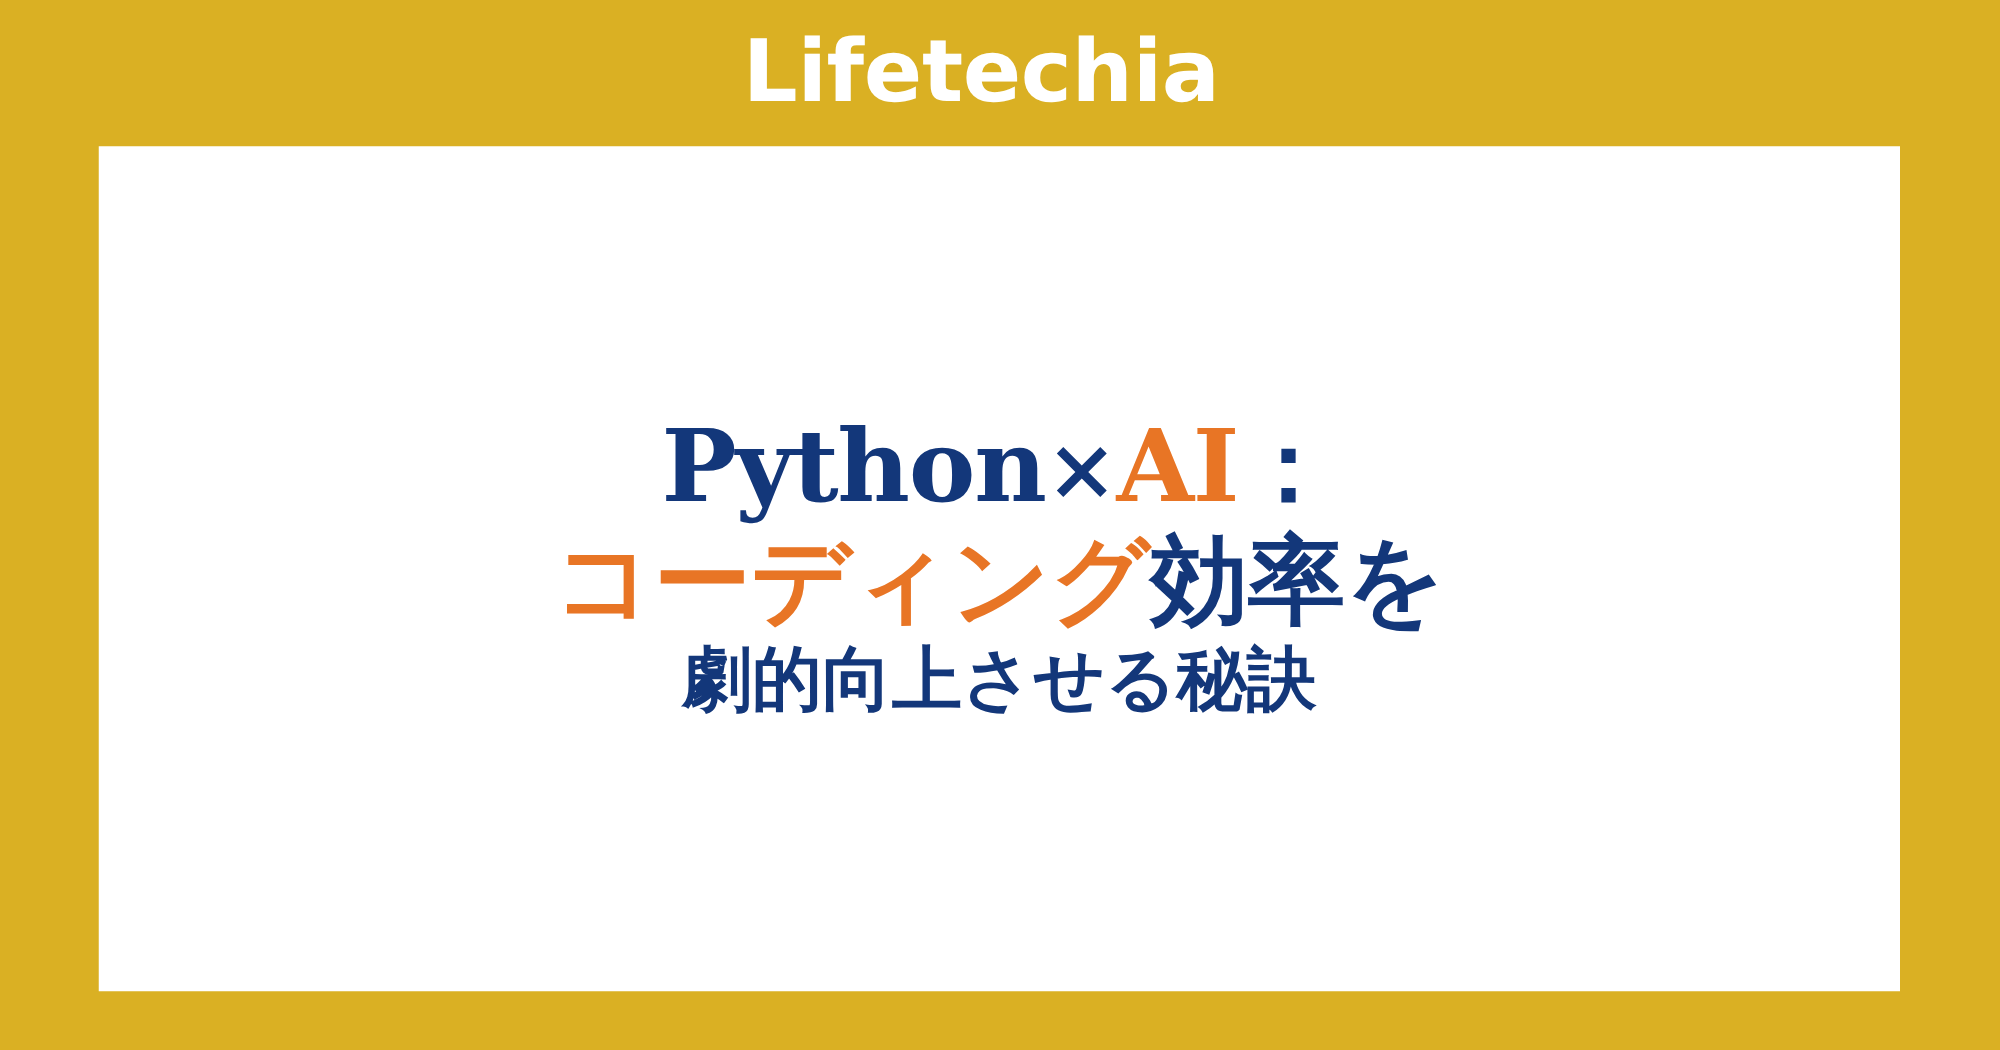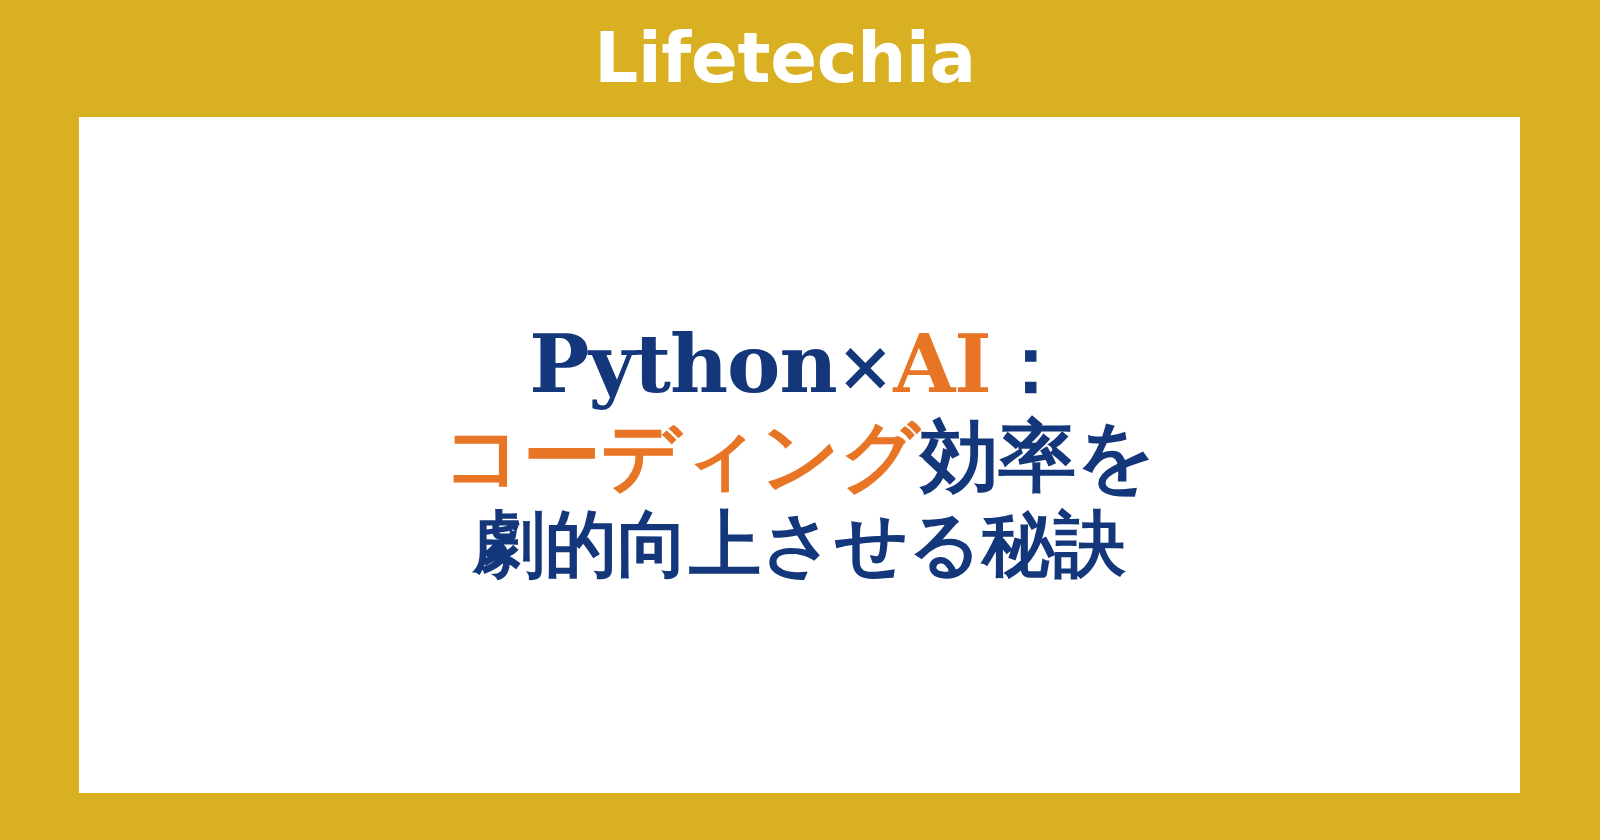--- a/index.html
+++ b/index.html
@@ -75,21 +75,21 @@
   .title-line--1 {
     font-size: 80px;
     letter-spacing: -1px;
   }
   .title-line--2 {
     font-size: 78px;
     letter-spacing: 0px;
     margin-top: 2px;
   }
   .title-line--3 {
-    font-size: 72px;
+    font-size: 56px;
     letter-spacing: 0px;
     margin-top: 2px;
   }
 
   .t-navy   { color: #13377A; }
   .t-orange { color: #E87525; }
 
   .sep-x {
     font-size: 0.86em;
     vertical-align: 0.03em;

